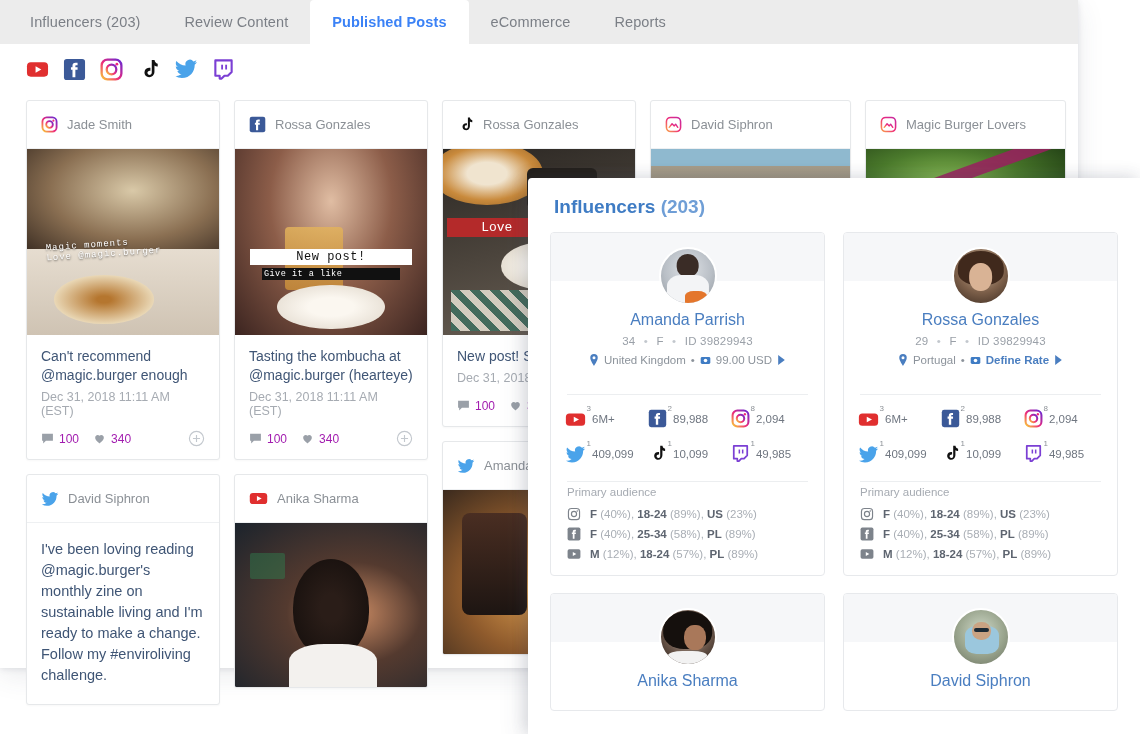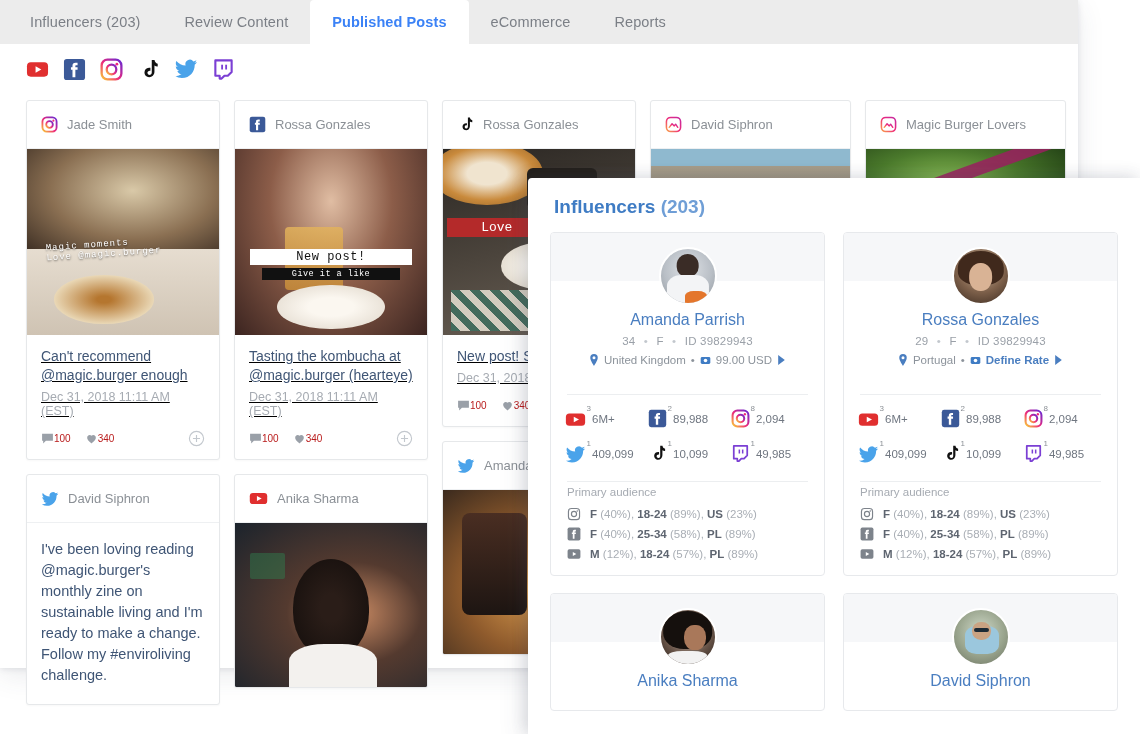--- a/index.html
+++ b/index.html
@@ -52,25 +52,25 @@
   .grid { display:flex; gap:14px; align-items:flex-start; }
   .col { display:flex; flex-direction:column; gap:14px; }
   .post-card {
     width: 194px; background:#fff; border:1px solid #e6e8ea; border-radius:3px;
     overflow:hidden; box-shadow: 0 1px 2px rgba(0,0,0,.03);
   }
   .pc-head { height:48px; display:flex; align-items:center; gap:9px; padding:0 14px;
              border-bottom:1px solid #eef0f2; }
   .pc-head .name { font-size:13px; color:#8b9096; white-space:nowrap; overflow:hidden; }
   .pc-media { height:186px; background:#d8d8d8; position:relative; overflow:hidden; }
-  .pc-body { padding:12px 14px 6px 14px;text-decoration:underline; }
+  .pc-body { padding:12px 14px 6px 14px; }
   .pc-title { font-size:14px; line-height:19px; color:#3f5575; font-weight:500; }
   .pc-date { font-size:12.5px; color:#a6abb2; margin-top:5px; }
   .pc-foot { display:flex; align-items:center; padding:6px 14px 12px 14px; gap:14px; }
-  .stat { display:flex; align-items:center; font-size:10px; color:#b91c1c; }
+  .stat { display:flex; align-items:center; gap:5px; font-size:12px; color:#a21caf; }
   .plus { margin-left:auto; }
   .pc-text { padding:16px 14px 18px 14px; font-size:14.5px; line-height:21px; color:#3f5575; }
 
   
   .inf-panel {
     position:absolute; left:528px; top:178px; width:612px; height:556px;
     background:#fff; border-radius:4px 0 0 0;
     box-shadow: -4px -3px 14px rgba(60,70,90,.13), 0 10px 30px rgba(60,70,90,.16);
     overflow:hidden;
   }
@@ -270,21 +270,21 @@
                     <rect x="1" y="1" width="22" height="22" rx="3" fill="#3b5998"></rect>
                     <path d="M15.2 12.2h-2.3V20h-3v-7.8H8.3V9.6h1.6V8.1c0-2 .9-3.2 3.3-3.2h2v2.7h-1.3c-.9 0-1 .35-1 1v1h2.3z" fill="#fff"></path>
                   </svg>
                 </span>
               <span class="name">Rossa Gonzales</span>
             </div>
             <div class="pc-media" style="background:#3a2a26;">
               <div style="position:absolute;inset:0;background:radial-gradient(ellipse at 50% 28%,#e0bda3 0%,#8c5d49 45%,#3b2420 100%);"></div>
               <div style="position:absolute;left:26%;top:42%;width:30%;height:34%;background:linear-gradient(180deg,#e2b25c,#c98d3a);border-radius:4px;opacity:.85;"></div>
               <div style="position:absolute;left:8%;top:54%;right:8%;background:#fff;color:#111;font-family:'Liberation Mono',monospace;font-size:12px;text-align:center;padding:1px 2px;letter-spacing:.5px;">New post!</div>
-              <div style="position:absolute;left:14%;top:64%;right:14%;background:#111;color:#fff;font-family:'Liberation Mono',monospace;font-size:8.5px;text-align:center;padding:1px 2px;letter-spacing:.5px;">Give it a like</div>
+              <div style="position:absolute;left:14%;top:64%;right:14%;background:#111;color:#fff;font-family:'Liberation Mono',monospace;font-size:8.5px;text-align:left;padding:1px 2px;letter-spacing:.5px;">Give it a like</div>
               <div style="position:absolute;left:22%;bottom:3%;width:56%;height:24%;background:radial-gradient(ellipse,#fbf7f0 30%,#ded5c8 100%);border-radius:50%;"></div>
             </div>
             <div class="pc-body">
               <div class="pc-title">Tasting the kombucha at @magic.burger (hearteye)</div>
               <div class="pc-date">Dec 31, 2018 11:11 AM (EST)</div>
             </div>
             <div class="pc-foot">
               <span class="stat">
                 <span>
                     <svg width="13" height="13" viewBox="0 0 24 24">

